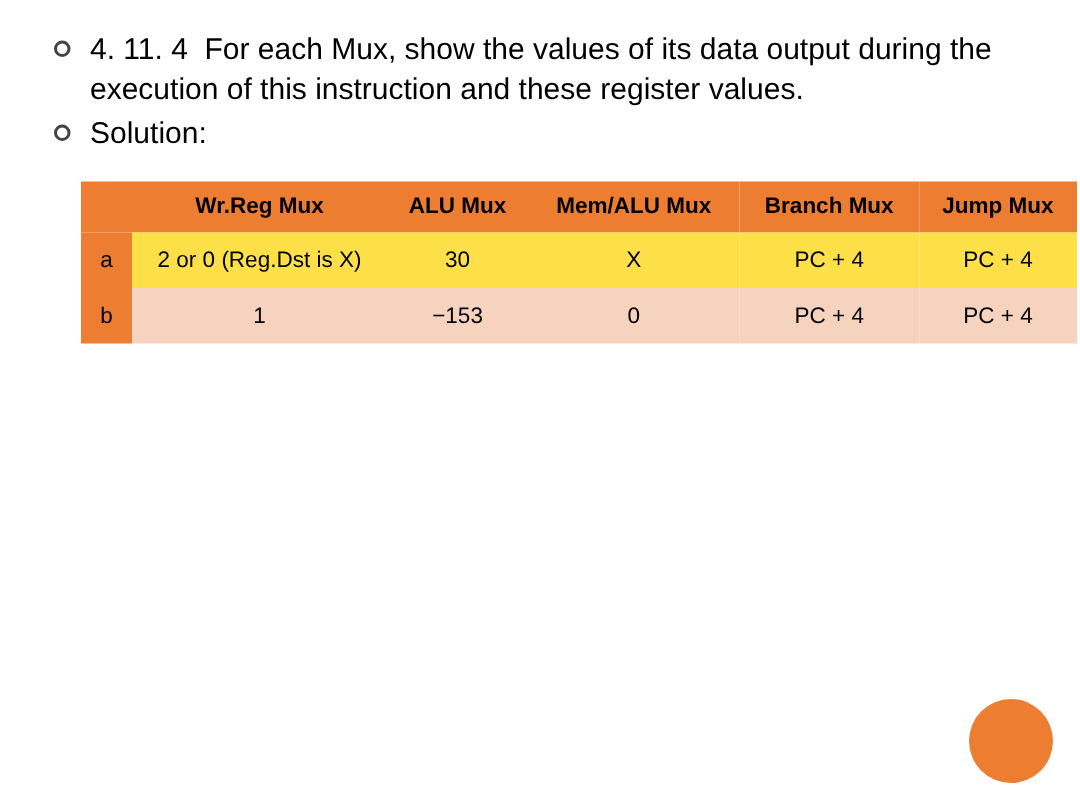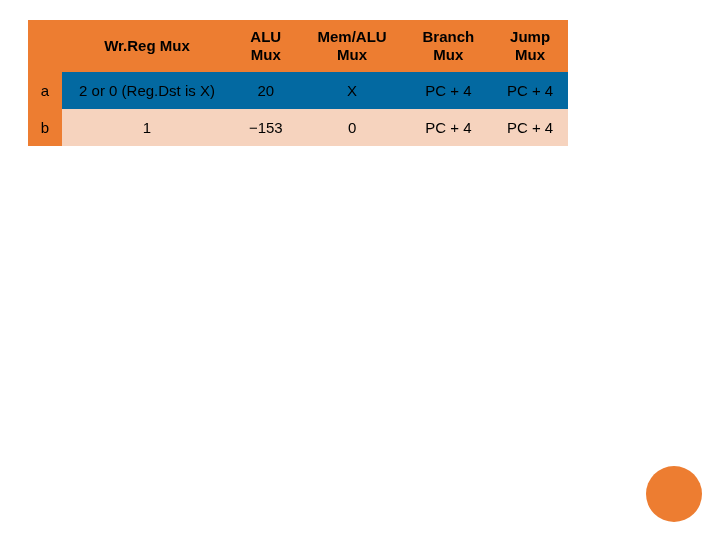--- a/index.html
+++ b/index.html
@@ -2,53 +2,64 @@
 <html><head>
 <meta charset="utf-8">
 <style>
   * { box-sizing: border-box; margin: 0; padding: 0; }
   html, body { width: 720px; height: 540px; background: #fff; font-family: Arial, Helvetica, sans-serif; overflow: hidden; }
   .slide { position: relative; width: 720px; height: 540px; padding: 20px 28px 0 28px; }
   .bullets { list-style: none; margin: 0 0 18px 0; }
   .bullets li { position: relative; padding-left: 32px; font-size: 20px; line-height: 1.35; color: #000; margin-bottom: 2px; }
   .bullets li .ring { position: absolute; left: 8px; top: 7px; width: 11px; height: 11px; border: 2px solid #444; border-radius: 50%; }
   .bullets li .num { font-weight: normal; }
-  table { border-collapse: collapse; width: 540px; font-size: 15px; }
+  table { border-collapse: collapse; width: 664px; margin-left: 26px; font-size: 15px; }
   th, td { text-align: center; vertical-align: middle; }
   thead th { background: #ed7d31; color: #000; font-weight: bold; padding: 8px 6px; line-height: 1.2; }
   thead th.corner { background: #ed7d31; }
   thead th:first-child { width: 34px; }
   tbody td { padding: 10px 6px; }
-  tbody tr:nth-child(1) td { background: #0369a1; }
+  tbody tr:nth-child(1) td { background: #fde047; }
   tbody tr:nth-child(2) td { background: #f6d3be; }
   tbody td.rowhdr { background: #ed7d31 !important; color:#000; font-weight: normal; width:34px; }
   .deco { position: absolute; right: 18px; bottom: 18px; width: 56px; height: 56px; border-radius: 50%; background: #ed7d31; }
   .wr { width: 170px; }
 </style>
 </head>
 <body>
 <div class="slide">
 
+  <ul class="bullets">
+    <li>
+      <span class="ring"></span>
+      <span class="num">4. 11. 4</span>&nbsp;
+      <span>For each Mux, show the values of its data output during the execution of this instruction and these register values.</span>
+    </li>
+    <li>
+      <span class="ring"></span>
+      <span>Solution:</span>
+    </li>
+  </ul>
 
   <table>
     <thead>
       <tr>
         <th class="corner"></th>
         <th class="wr">Wr.Reg Mux</th>
         <th>ALU Mux</th>
         <th>Mem/ALU Mux</th>
         <th>Branch Mux</th>
         <th>Jump Mux</th>
       </tr>
     </thead>
     <tbody>
       <tr>
         <td class="rowhdr">a</td>
         <td>2 or 0 (Reg.Dst is X)</td>
-        <td>20</td>
+        <td>30</td>
         <td>X</td>
         <td>PC + 4</td>
         <td>PC + 4</td>
       </tr>
       <tr>
         <td class="rowhdr">b</td>
         <td>1</td>
         <td>−153</td>
         <td>0</td>
         <td>PC + 4</td>

